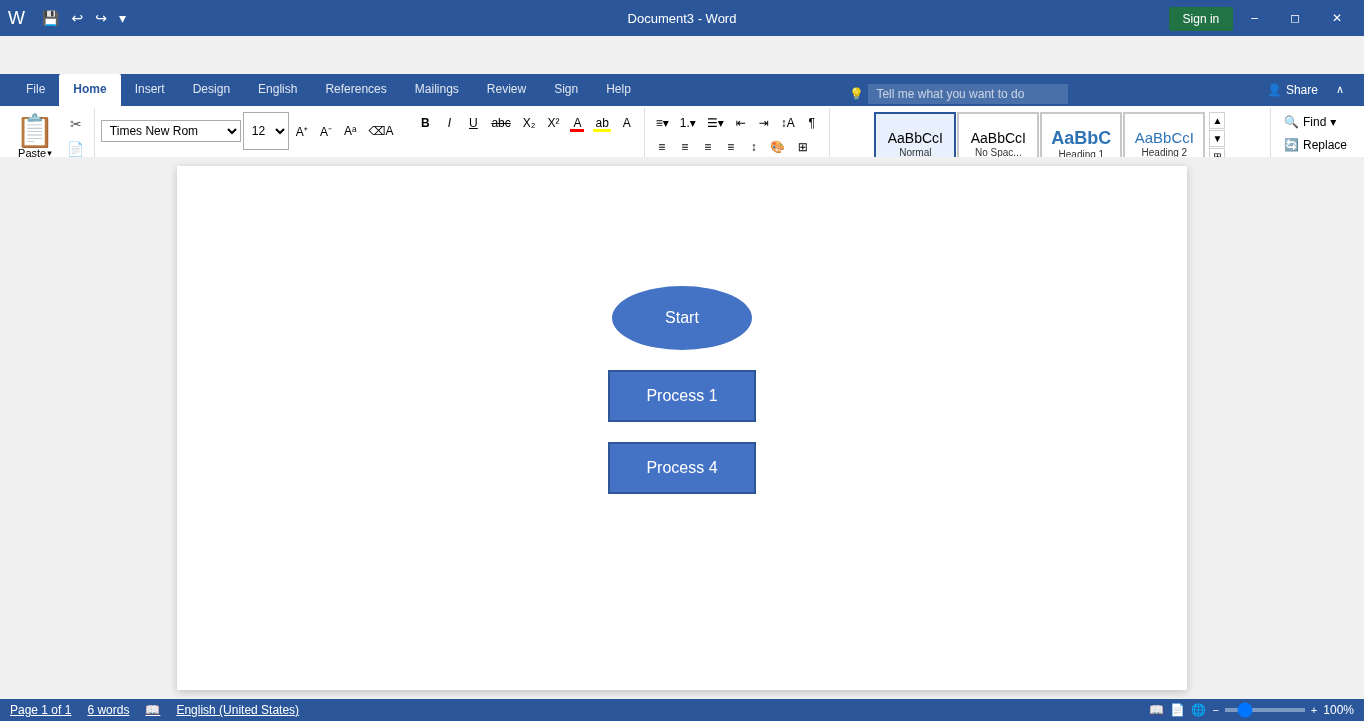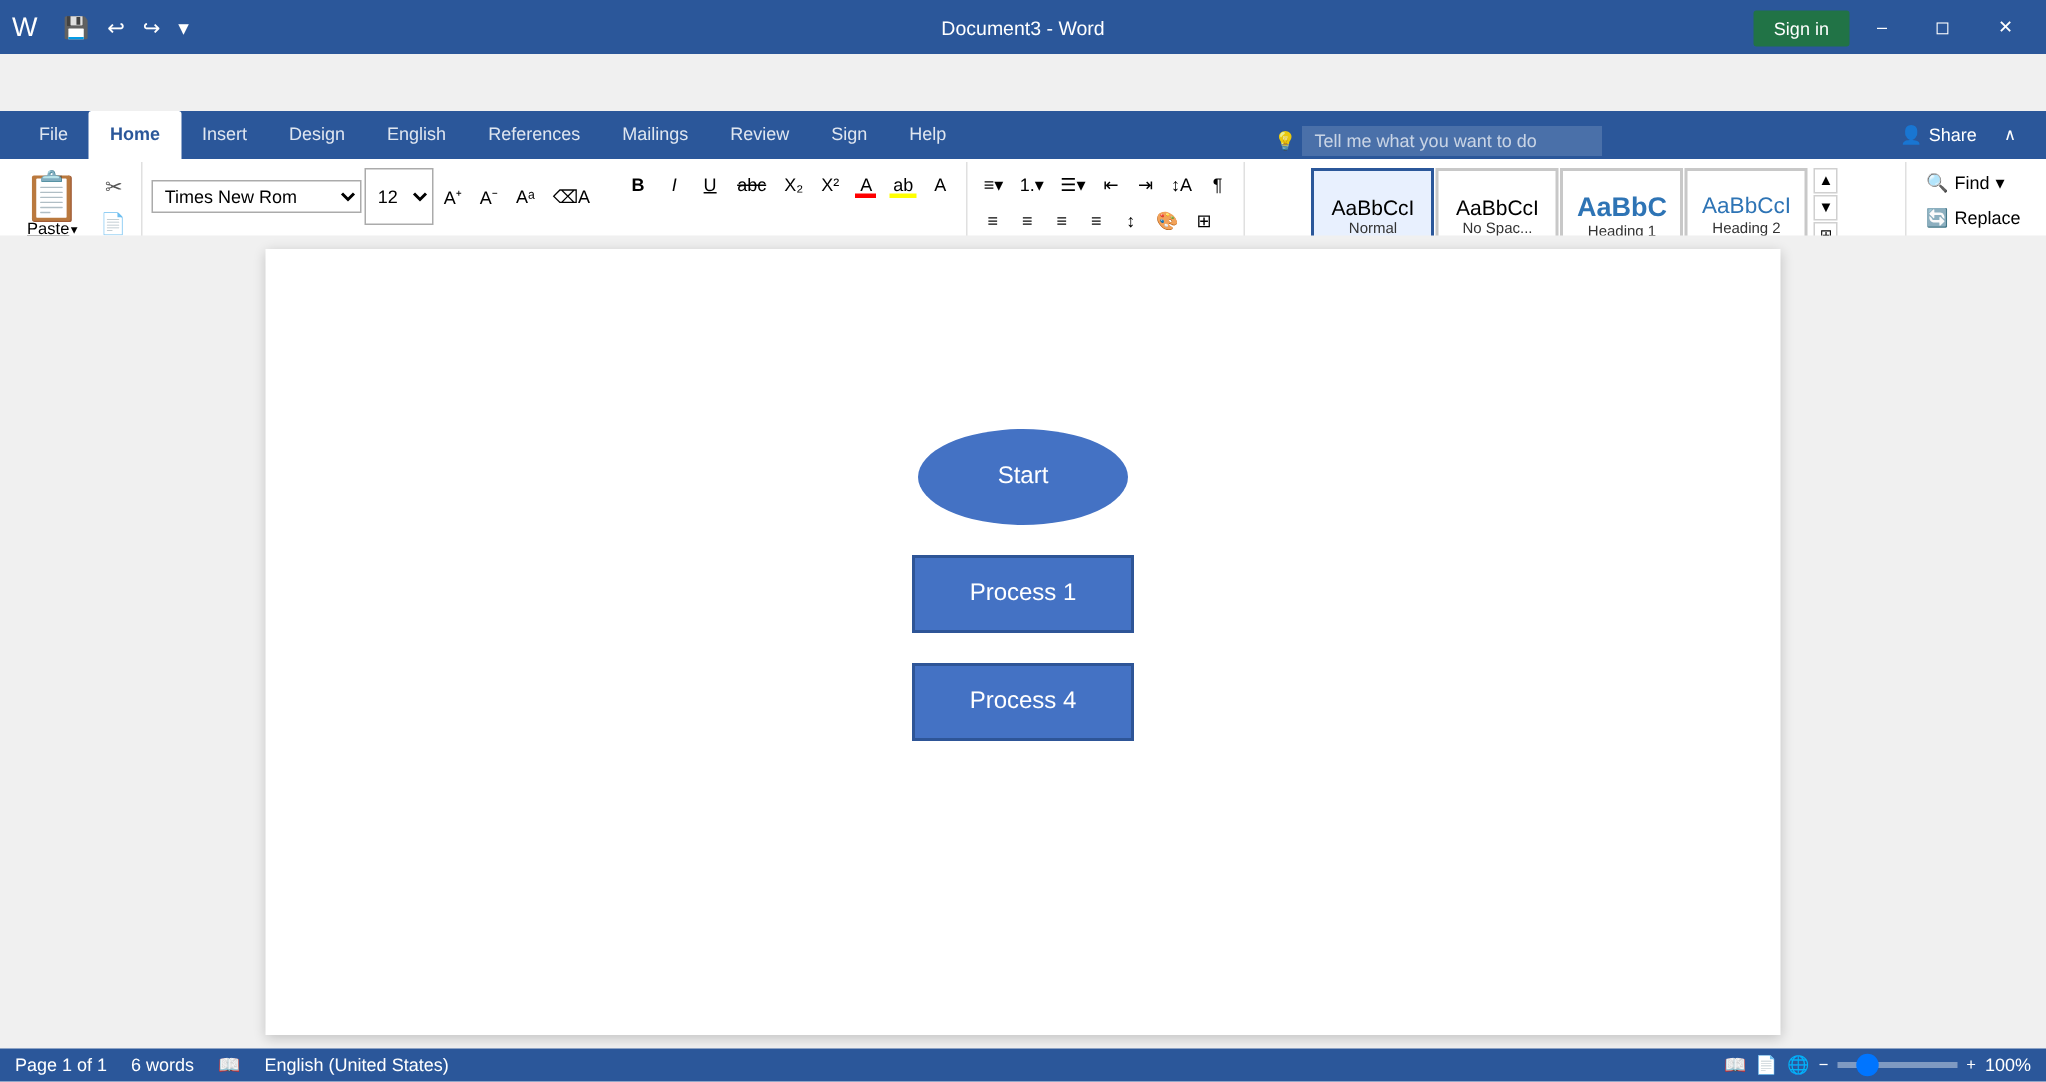--- a/index.html
+++ b/index.html
@@ -131,21 +131,21 @@
       font-size: 12px; background: none; text-align: left;
     }
 
     
     .status-bar {
       position: absolute; bottom: 0; left: 0; right: 0;
       height: 22px; background: #2b579a; color: white;
       display: flex; align-items: center; justify-content: space-between;
       padding: 0 10px; font-size: 12px;
     }
-    .status-left { display: flex; align-items: center; gap: 16px; }
+    .status-left { display: flex; align-items: center; gap: 16px; text-decoration: underline; }
     .status-right { display: flex; align-items: center; gap: 6px; }
     .zoom-slider { width: 80px; height: 4px; appearance: none; background: rgba(255,255,255,0.4); cursor: pointer; }
 
     
     .doc-area {
       position: absolute;
       top: 157px; left: 0; right: 0; bottom: 22px;
       background: #f0f0f0;
       overflow: auto;
       display: flex;

